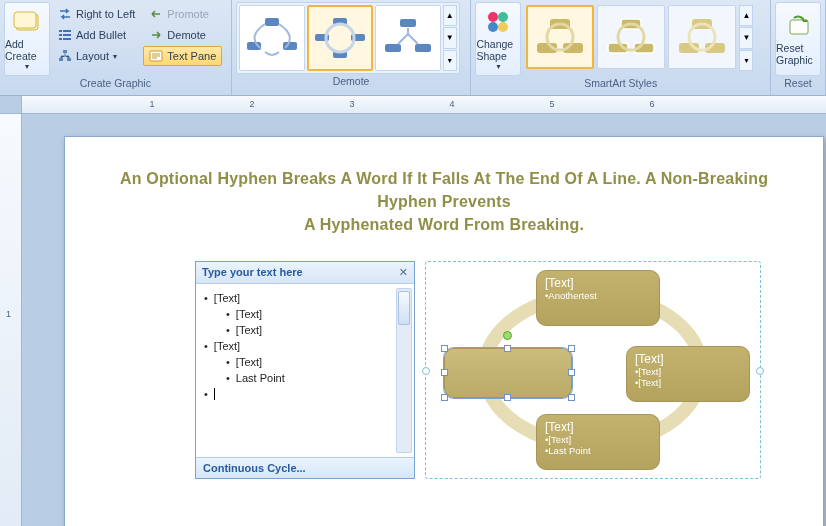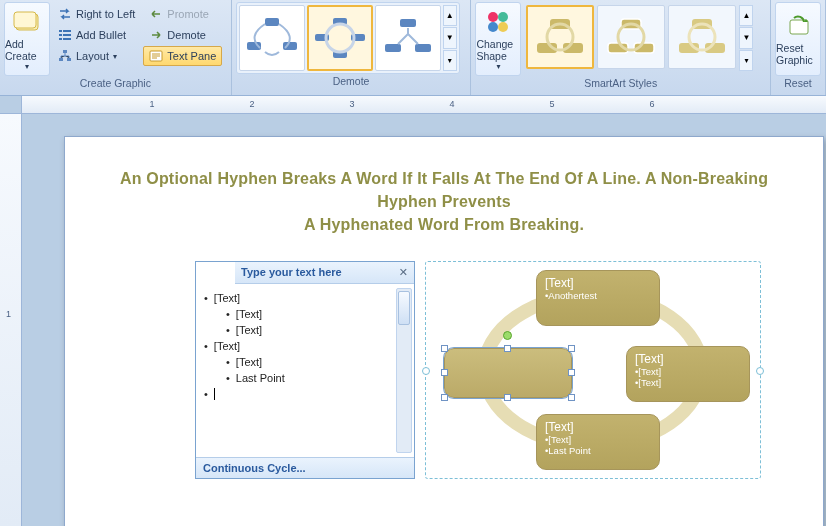--- a/index.html
+++ b/index.html
@@ -36,21 +36,21 @@
 .vruler .num { position:absolute; left:6px; transform: translateY(-50%); }
 
 .workspace { display: flex; height: 412px; }
 .page-scroll { flex: 1; background: #b9cee4; overflow: auto; }
 .page { background: #fff; border: 1px solid #8ea8cc; box-shadow: 2px 3px 6px rgba(0,0,0,.25); margin: 22px 0 0 42px; width: 760px; height: 520px; padding: 30px 50px; position: relative; }
 .title-text { color: #8f8f47; font-size: 16px; font-weight: bold; text-align: center; line-height: 1.45; letter-spacing: .2px; }
 
 .smartart-wrap { display: flex; gap: 10px; margin-top: 24px; margin-left: 80px; }
 
 .textpane { width: 220px; border: 1px solid #7aa3d0; background: #fff; display: flex; flex-direction: column; font-size: 11px; }
-.textpane-head { background: linear-gradient(#eaf3fd,#d6e6f8); padding: 4px 6px; display: flex; justify-content: space-between; color: #2a5a9e; font-weight: bold; border-bottom: 1px solid #b5cde9; margin-left: 39px; }
+.textpane-head { background: linear-gradient(#eaf3fd,#d6e6f8); padding: 4px 6px; display: flex; justify-content: space-between; color: #2a5a9e; font-weight: bold; border-bottom: 1px solid #b5cde9; }
 .textpane-head .x { cursor: pointer; color: #5a6d85; font-weight: normal; }
 .textpane-body { flex: 1; padding: 6px 4px 4px 8px; position: relative; }
 .tp-scroll { position: absolute; right: 2px; top: 4px; bottom: 4px; width: 16px; background: #e2ebf6; border: 1px solid #c0d4ee; border-radius: 2px; }
 .tp-scroll .thumb { position:absolute; left:1px; right:1px; top:2px; height:34px; background:linear-gradient(#f6faff,#cfe0f5); border:1px solid #a8c1e0; border-radius:2px; }
 .tp-list { list-style: none; }
 .tp-list li { padding: 2px 0; color: #222; }
 .tp-list li::before { content: "\2022"; margin-right: 6px; }
 .tp-list .lvl2 { margin-left: 22px; }
 .tp-list .lvl2::before { content: "\2022"; }
 .tp-list .edit::before { content:"\2022"; }

